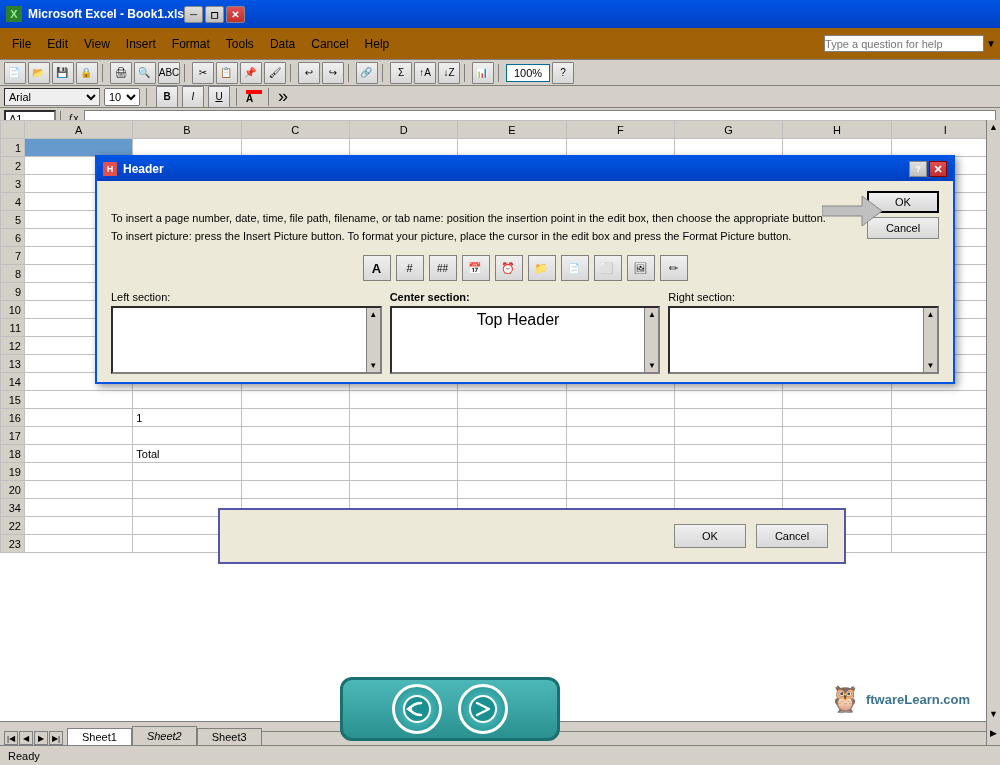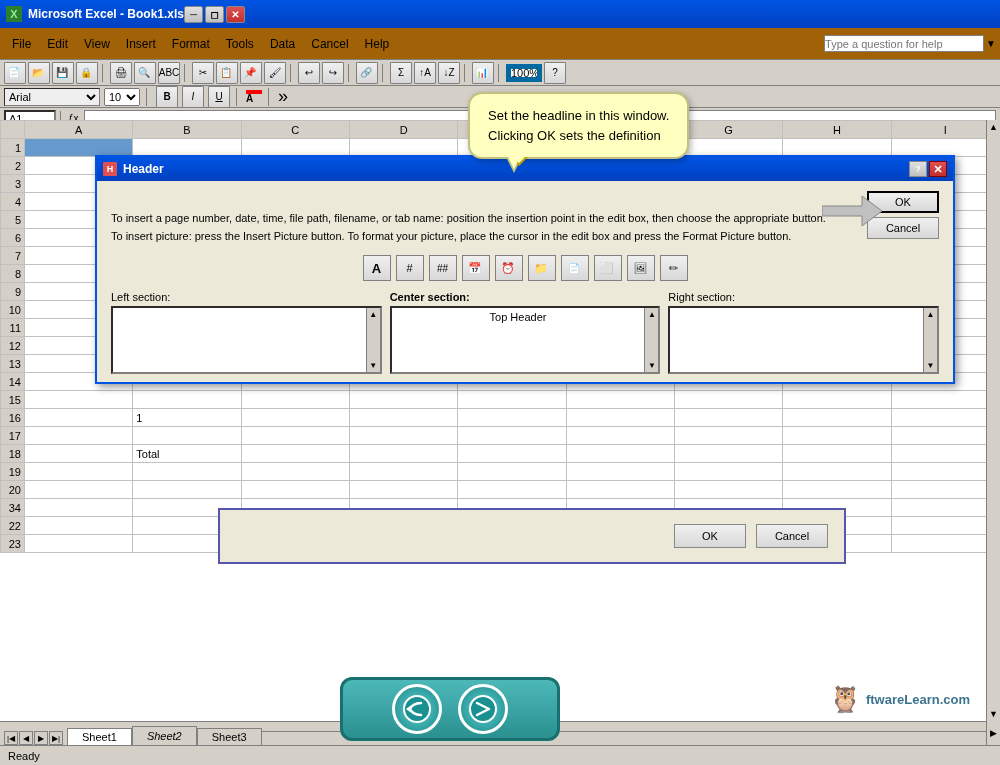--- a/index.html
+++ b/index.html
@@ -16,21 +16,21 @@
     .title-btn.close { background: linear-gradient(to bottom, #e05050, #c03030); color: white; }
 
     
     .menu-bar { background: #a16207; height: 32px; display: flex; align-items: center; padding: 0 4px; border-bottom: 1px solid #808080; }
     .menu-item { padding: 2px 8px; font-size: 12px; cursor: pointer; color: #000; }
 
     
     .toolbar { background: #d4d0c8; height: 26px; display: flex; align-items: center; padding: 0 4px; border-bottom: 1px solid #808080; gap: 2px; }
     .toolbar-btn { width: 22px; height: 22px; background: linear-gradient(to bottom, #f0f0f0, #d8d8d8); border: 1px solid #808080; display: flex; align-items: center; justify-content: center; font-size: 10px; cursor: pointer; border-radius: 1px; }
     .toolbar-sep { width: 4px; border-left: 1px solid #808080; height: 18px; margin: 0 2px; }
-    .toolbar-input { background: white; border: 5px solid #0369a1; height: 18px; width: 36px; font-size: 11px; text-align: center; }
+    .toolbar-input { background: white; border: 1px solid #0369a1; height: 18px; width: 44px; font-size: 11px; text-align: center; }
 
     
     .page-setup-bar { background: #e8e4d8; height: 26px; display: flex; align-items: center; padding: 0 8px; border-bottom: 1px solid #808080; }
     .page-setup-text { font-size: 13px; font-weight: bold; color: #1a1a8c; }
 
     
     .header-dialog { position: absolute; top: 155px; left: 95px; width: 860px; background: #ece9d8; border: 2px solid #0054e3; box-shadow: 3px 3px 8px rgba(0,0,0,0.4); z-index: 100; }
     .dialog-title-bar { background: linear-gradient(to bottom, #0054e3, #0040c0); height: 24px; display: flex; align-items: center; padding: 0 6px; color: white; font-size: 12px; font-weight: bold; }
     .dialog-toolbar-btn { width: 28px; height: 26px; background: linear-gradient(to bottom, #f0f0f0, #d8d8d8); border: 1px solid #808080; display: flex; align-items: center; justify-content: center; font-size: 12px; cursor: pointer; }
 
@@ -444,27 +444,20 @@
           </tr>
       </tbody>
     </table>
 
     <div style="position:absolute; top:0; right:0; width:14px; bottom:0; background:#d4d0c8; border-left:1px solid #808080; display:flex; flex-direction:column; align-items:center; justify-content:space-between; padding:2px 0;">
       <span style="font-size:9px;">▲</span>
       <span style="font-size:9px;">▼</span>
     </div>
   </div>
 
-  <div class="tooltip-headline" style="position:absolute; top:92px; left:468px; z-index:200; background:#ffffc0; border:2px solid #c0c080; border-radius:14px; padding:12px 18px; font-size:13px; line-height:1.5; max-width:320px; box-shadow:2px 2px 6px rgba(0,0,0,0.3);">
-    <span>Set the headline in this window.</span><br>
-    <span>Clicking OK sets the definition</span>
-    
-    <div style="position:absolute; bottom:-16px; left:36px; width:0; height:0; border-left:8px solid transparent; border-right:8px solid transparent; border-top:16px solid #c0c080;"></div>
-    <div style="position:absolute; bottom:-12px; left:38px; width:0; height:0; border-left:6px solid transparent; border-right:6px solid transparent; border-top:12px solid #ffffc0; z-index:1;"></div>
-  </div>
 
   <div class="header-dialog">
     <div class="dialog-title-bar">
       <div style="width:14px;height:14px;background:#e05050;border-radius:1px;margin-right:6px;display:flex;align-items:center;justify-content:center;">
         <span style="color:white;font-size:9px;font-weight:bold;">H</span>
       </div>
       <span>Header</span>
       <div style="margin-left:auto; display:flex; gap:2px;">
         <div style="width:18px;height:16px;background:linear-gradient(to bottom,#e0e0e0,#c0c0c0);border:1px solid #888;display:flex;align-items:center;justify-content:center;font-size:9px;cursor:pointer;">?</div>
         <div style="width:18px;height:16px;background:linear-gradient(to bottom,#e05050,#c03030);border:1px solid #800000;display:flex;align-items:center;justify-content:center;font-size:11px;color:white;cursor:pointer;">✕</div>
@@ -508,21 +501,21 @@
             <div style="width:14px;background:#d4d0c8;border-left:1px solid #808080;display:flex;flex-direction:column;align-items:center;justify-content:space-between;padding:2px 0;">
               <span style="font-size:8px;">▲</span>
               <span style="font-size:8px;">▼</span>
             </div>
           </div>
         </div>
 
         <div style="flex:1;">
           <div style="font-size:11px;margin-bottom:3px;font-weight:bold;">Center section:</div>
           <div style="display:flex;border:2px inset #808080;background:white;height:68px;">
-            <textarea style="flex: 1 1 0%; border: none; font-size: 11px; padding: 3px; resize: none; outline: none; font-family: Arial, sans-serif; background: white; text-align: center;">Top Header</textarea>
+            <textarea style="flex: 1 1 0%; border: none; font-size: 16px; padding: 3px; resize: none; outline: none; font-family: Arial, sans-serif; background: white; text-align: center;">Top Header</textarea>
             <div style="width:14px;background:#d4d0c8;border-left:1px solid #808080;display:flex;flex-direction:column;align-items:center;justify-content:space-between;padding:2px 0;">
               <span style="font-size:8px;">▲</span>
               <span style="font-size:8px;">▼</span>
             </div>
           </div>
         </div>
 
         <div style="flex:1;">
           <div style="font-size:11px;margin-bottom:3px;">Right section:</div>
           <div style="display:flex;border:2px inset #808080;background:white;height:68px;">

